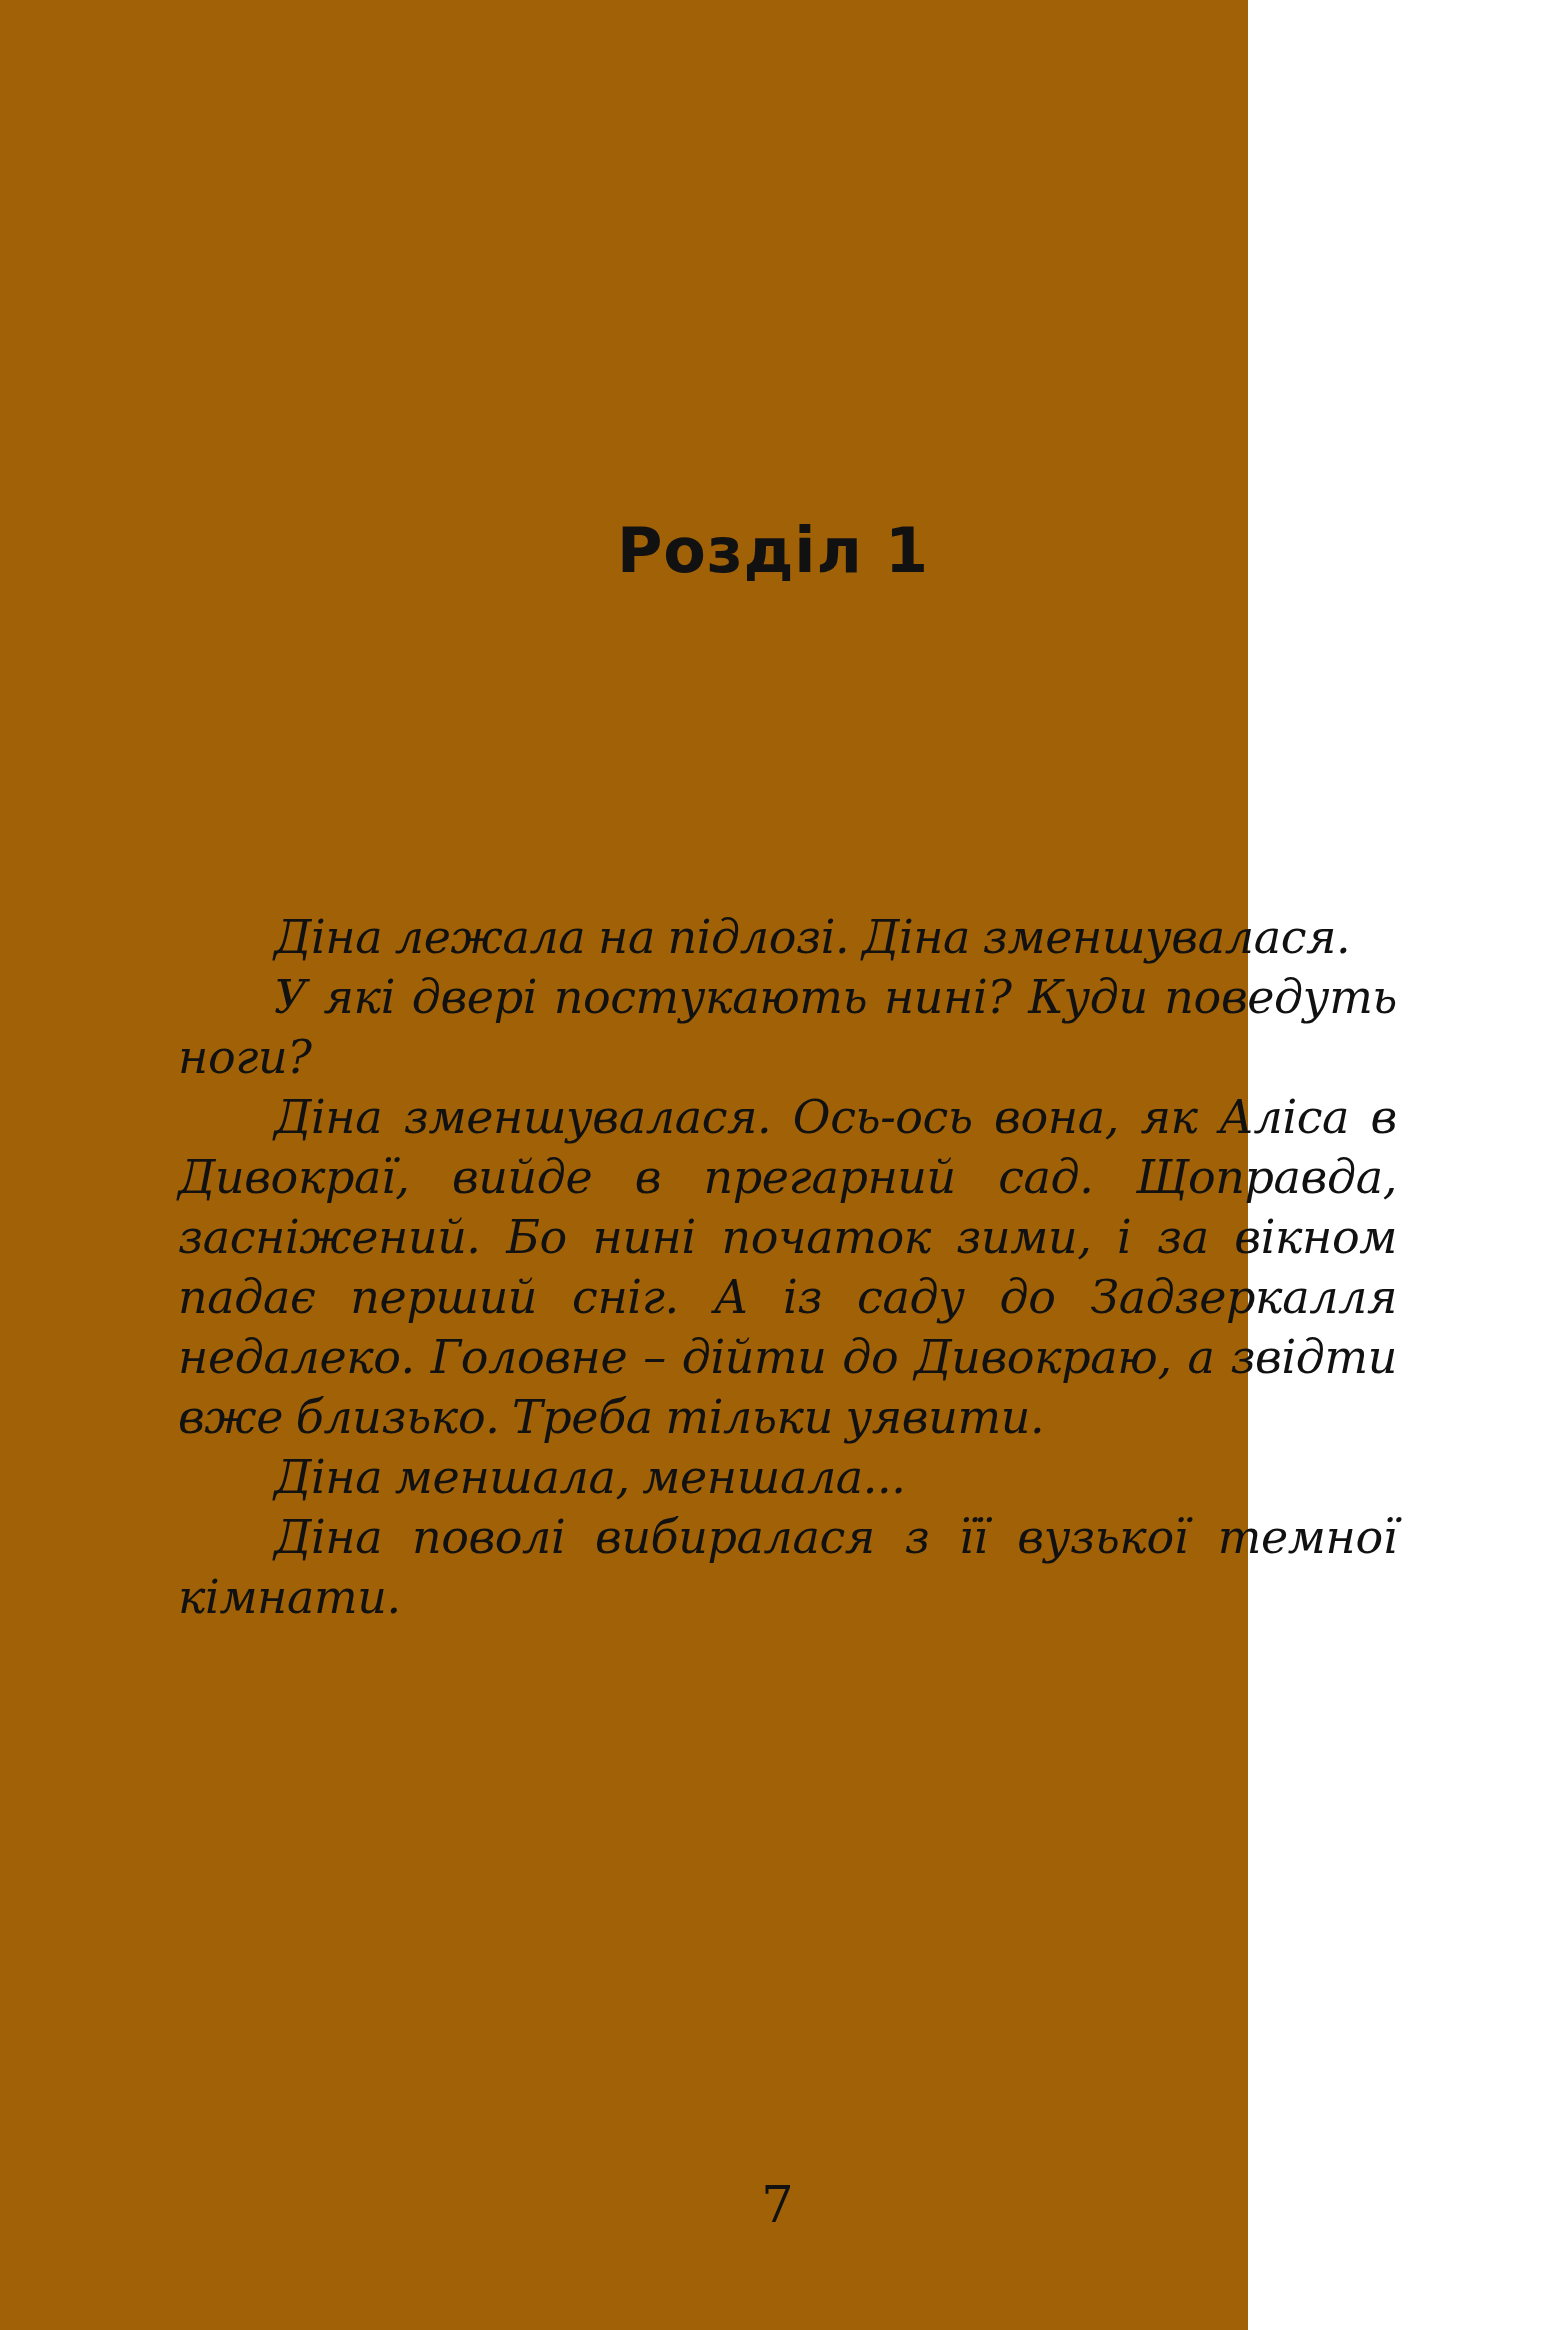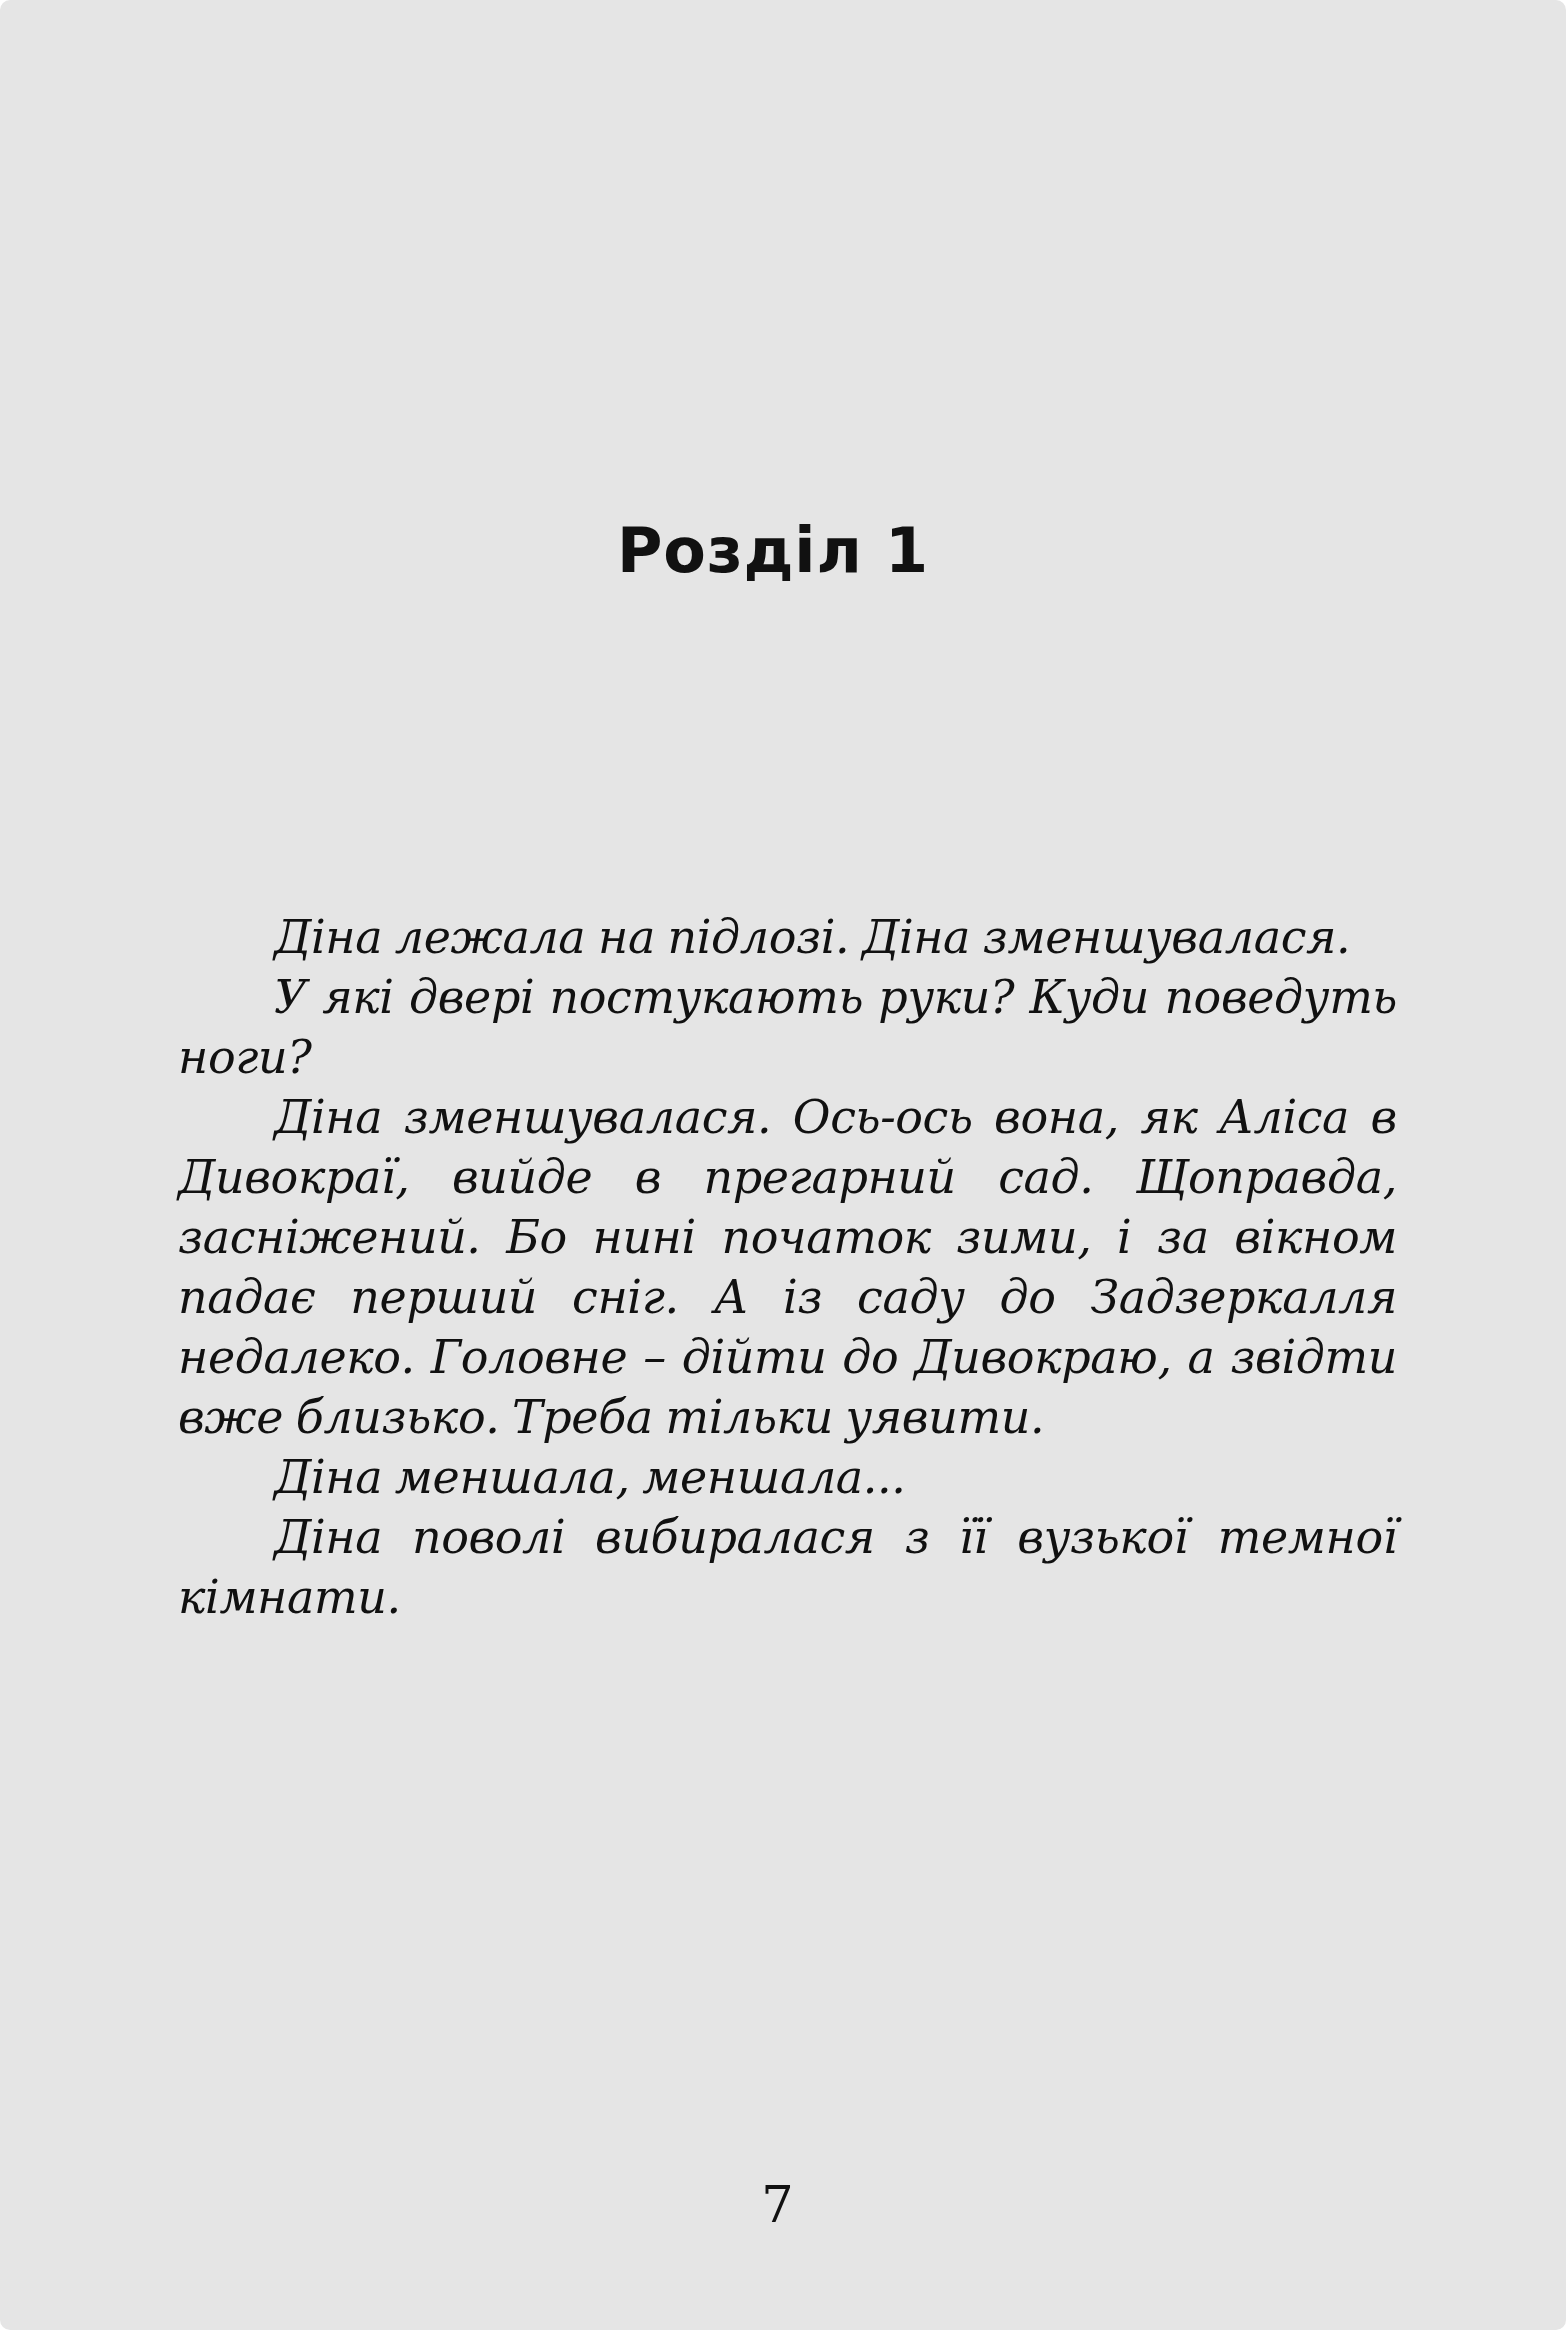--- a/index.html
+++ b/index.html
@@ -10,24 +10,23 @@
     body {
       width: 1566px;
       height: 2330px;
       position: relative;
       overflow: hidden;
       color: #111111;
     }
     .page {
       position: absolute;
       left: 0; top: 0;
-      width: 1566px;
+      width: 1248px;
       height: 2330px;
-      background: #e5e5e5;
-      border-radius: 10px;
+      background: #a16207;
     }
     .chapter-title {
       position: absolute;
       left: 0;
       width: 1546px;
       top: 512px;
       margin: 0;
       text-align: center;
       font-family: "DejaVu Sans", "Liberation Sans", sans-serif;
       font-weight: bold;
@@ -70,21 +69,21 @@
     }
   </style>
 </head>
 <body>
 
 <div class="page">
   <h1 class="chapter-title">Розділ 1</h1>
 
   <div class="body-text">
     <p class="para">Діна лежала на підлозі. Діна зменшувалася.</p>
-    <p class="para">У які двері постукають руки? Куди поведуть ноги?</p>
+    <p class="para">У які двері постукають нині? Куди поведуть ноги?</p>
     <p class="para">Діна зменшувалася. Ось-ось вона, як Аліса в Дивокраї, вийде в прегарний сад. Щоправда, засніжений. Бо нині початок зими, і за вікном падає перший сніг. А із саду до Задзеркалля недалеко. Головне – дійти до Дивокраю, а звідти вже близько. Треба тільки уявити.</p>
     <p class="para">Діна меншала, меншала...</p>
     <p class="para">Діна поволі вибиралася з її вузької темної кімнати.</p>
   </div>
 
   <div class="page-number">7</div>
 </div>
 
 
 </body></html>

